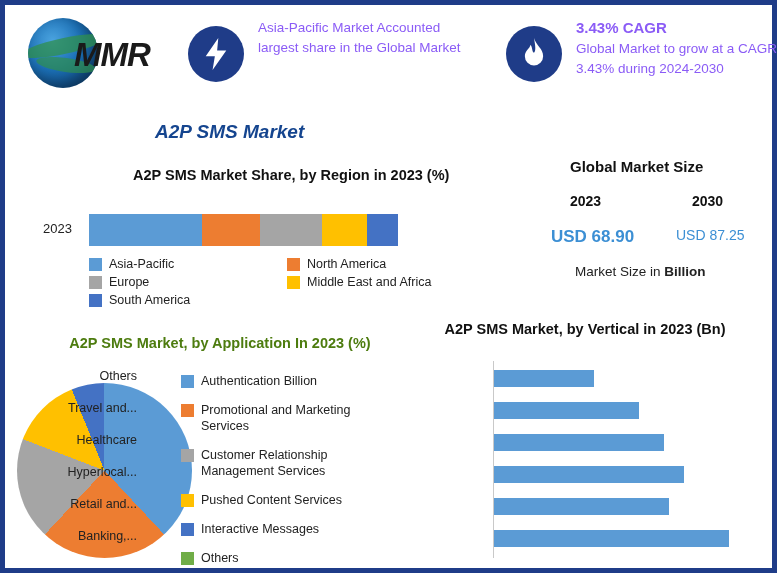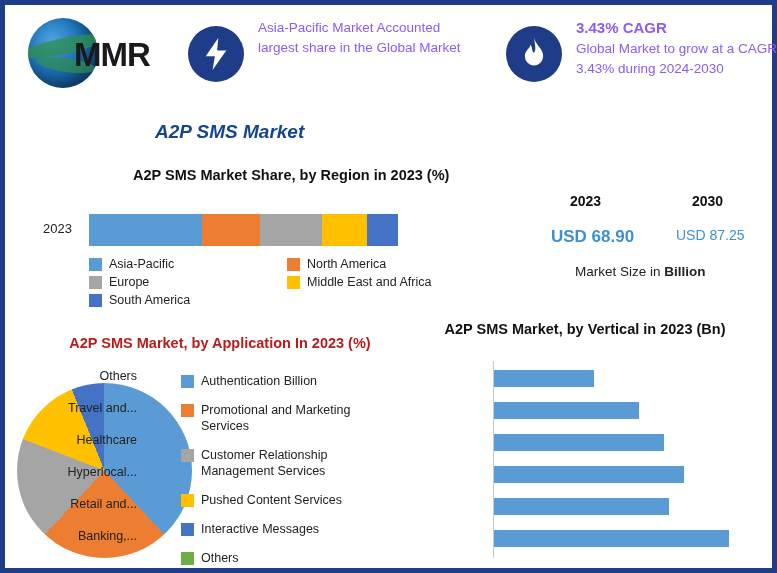--- a/index.html
+++ b/index.html
@@ -34,20 +34,21 @@
     background:#2f8f4e;opacity:.75;border-radius:50%;transform:rotate(-12deg);
   }
   .globe:after{
     content:"";position:absolute;left:8px;top:40px;width:60px;height:14px;
     background:#2f8f4e;opacity:.7;border-radius:50%;transform:rotate(8deg);
   }
   .logo-text{
     position:absolute;left:52px;top:22px;
     font-size:33px;font-weight:bold;color:#1a1a1a;letter-spacing:-1px;
     font-family:"Liberation Sans", sans-serif;
+    font-style:italic;
   }
   .hl{
     position:absolute;top:8px;height:72px;
   }
   .hl .circ{
     position:absolute;left:0;top:8px;width:56px;height:56px;border-radius:50%;
     background:#1f3c88;
   }
   .hl .circ svg{position:absolute;left:14px;top:12px;}
   .hl .txt{
@@ -91,21 +92,21 @@
   }
   .gms-y1{position:absolute;left:565px;top:188px;font-size:14px;font-weight:bold;color:#111;}
   .gms-y2{position:absolute;left:687px;top:188px;font-size:14px;font-weight:bold;color:#111;}
   .gms-v1{position:absolute;left:546px;top:222px;font-size:17px;font-weight:bold;color:#3c8fd4;}
   .gms-v2{position:absolute;left:671px;top:222px;font-size:14px;font-weight:normal;color:#3c8fd4;}
   .gms-note{position:absolute;left:570px;top:259px;font-size:13.5px;color:#222;}
   .gms-note b{font-weight:bold;}
   
   .pie-title{
     position:absolute;left:60px;top:328px;width:310px;
-    font-size:14.5px;font-weight:bold;color:#b91c1c;text-align:center;line-height:20px;
+    font-size:14.5px;font-weight:bold;color:#4d7c0f;text-align:center;line-height:20px;
   }
   .pie{
     position:absolute;left:12px;top:378px;width:175px;height:175px;border-radius:50%;
   }
   .legend-app{
     position:absolute;left:176px;top:368px;width:215px;font-size:12.5px;color:#222;
   }
   .legend-app .li{display:flex;align-items:flex-start;margin-bottom:13px;}
   .legend-app .li .swatch{margin-top:2px;}
   .legend-app .li span{line-height:16px;}
@@ -199,20 +200,21 @@
       </div>
     </div>
     <div class="lrow">
       <div class="lcell">
         <span class="swatch" style="background:#4472c4"></span>
         <span>South America</span>
       </div>
     </div>
   </div>
 
+  <div class="gms-title">Global Market Size</div>
   <div class="gms-y1">2023</div>
   <div class="gms-y2">2030</div>
   <div class="gms-v1">USD 68.90</div>
   <div class="gms-v2">USD 87.25</div>
   <div class="gms-note">
     <span>Market Size in </span><b>Billion</b>
   </div>
 
   <div class="pie-title">A2P SMS Market, by Application In 2023 (%)</div>
   <div class="pie" style="background:conic-gradient(#5b9bd5 0deg 137deg, #ed7d31 137deg 223deg, #a5a5a5 223deg 291deg, #ffc000 291deg 338deg, #4472c4 338deg 360deg);"></div>

